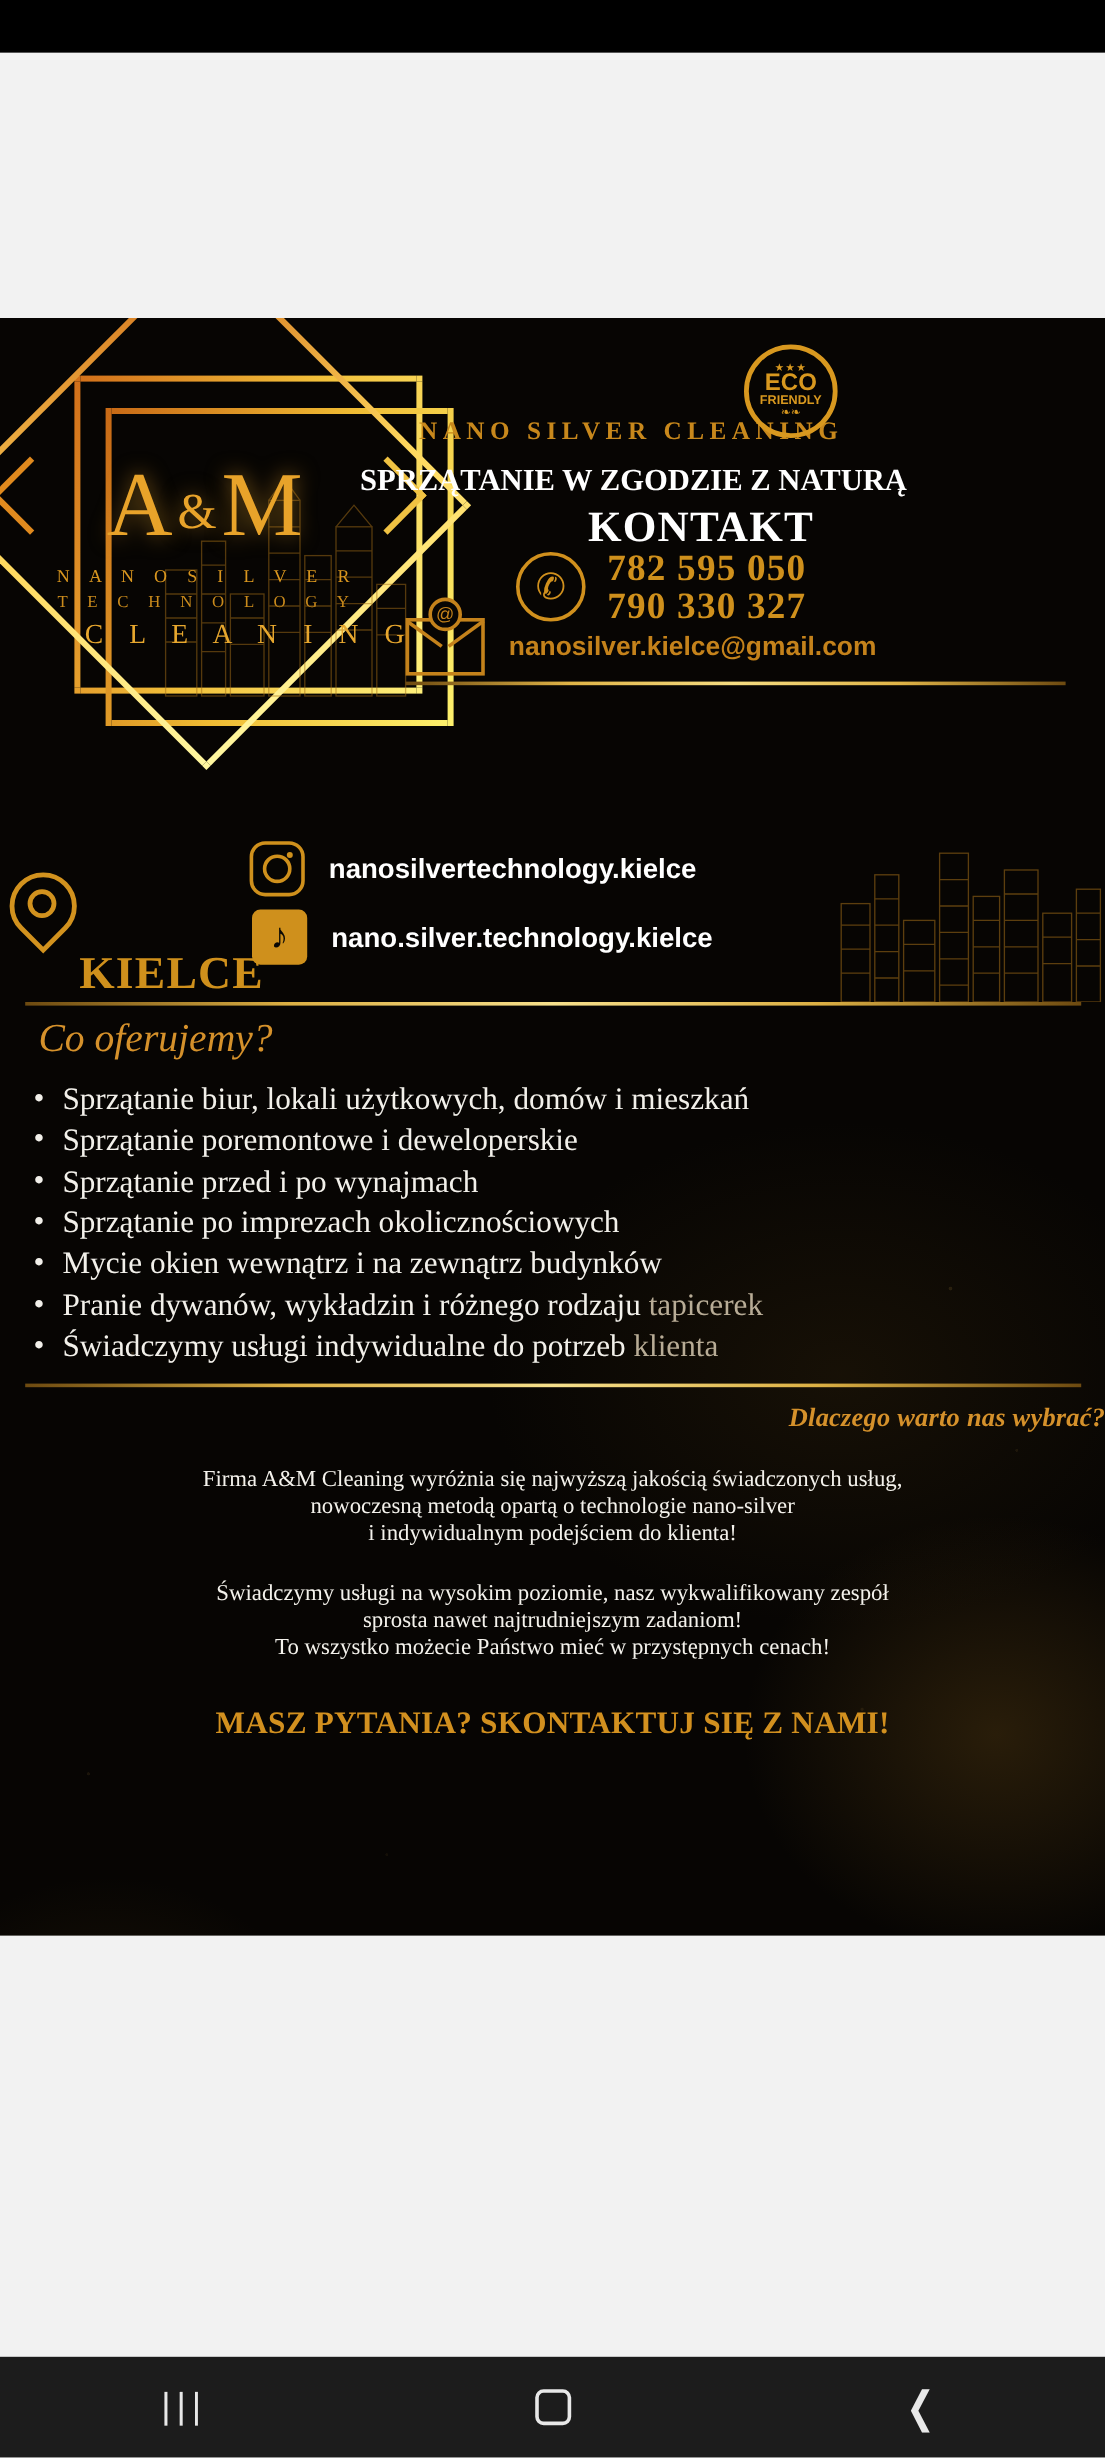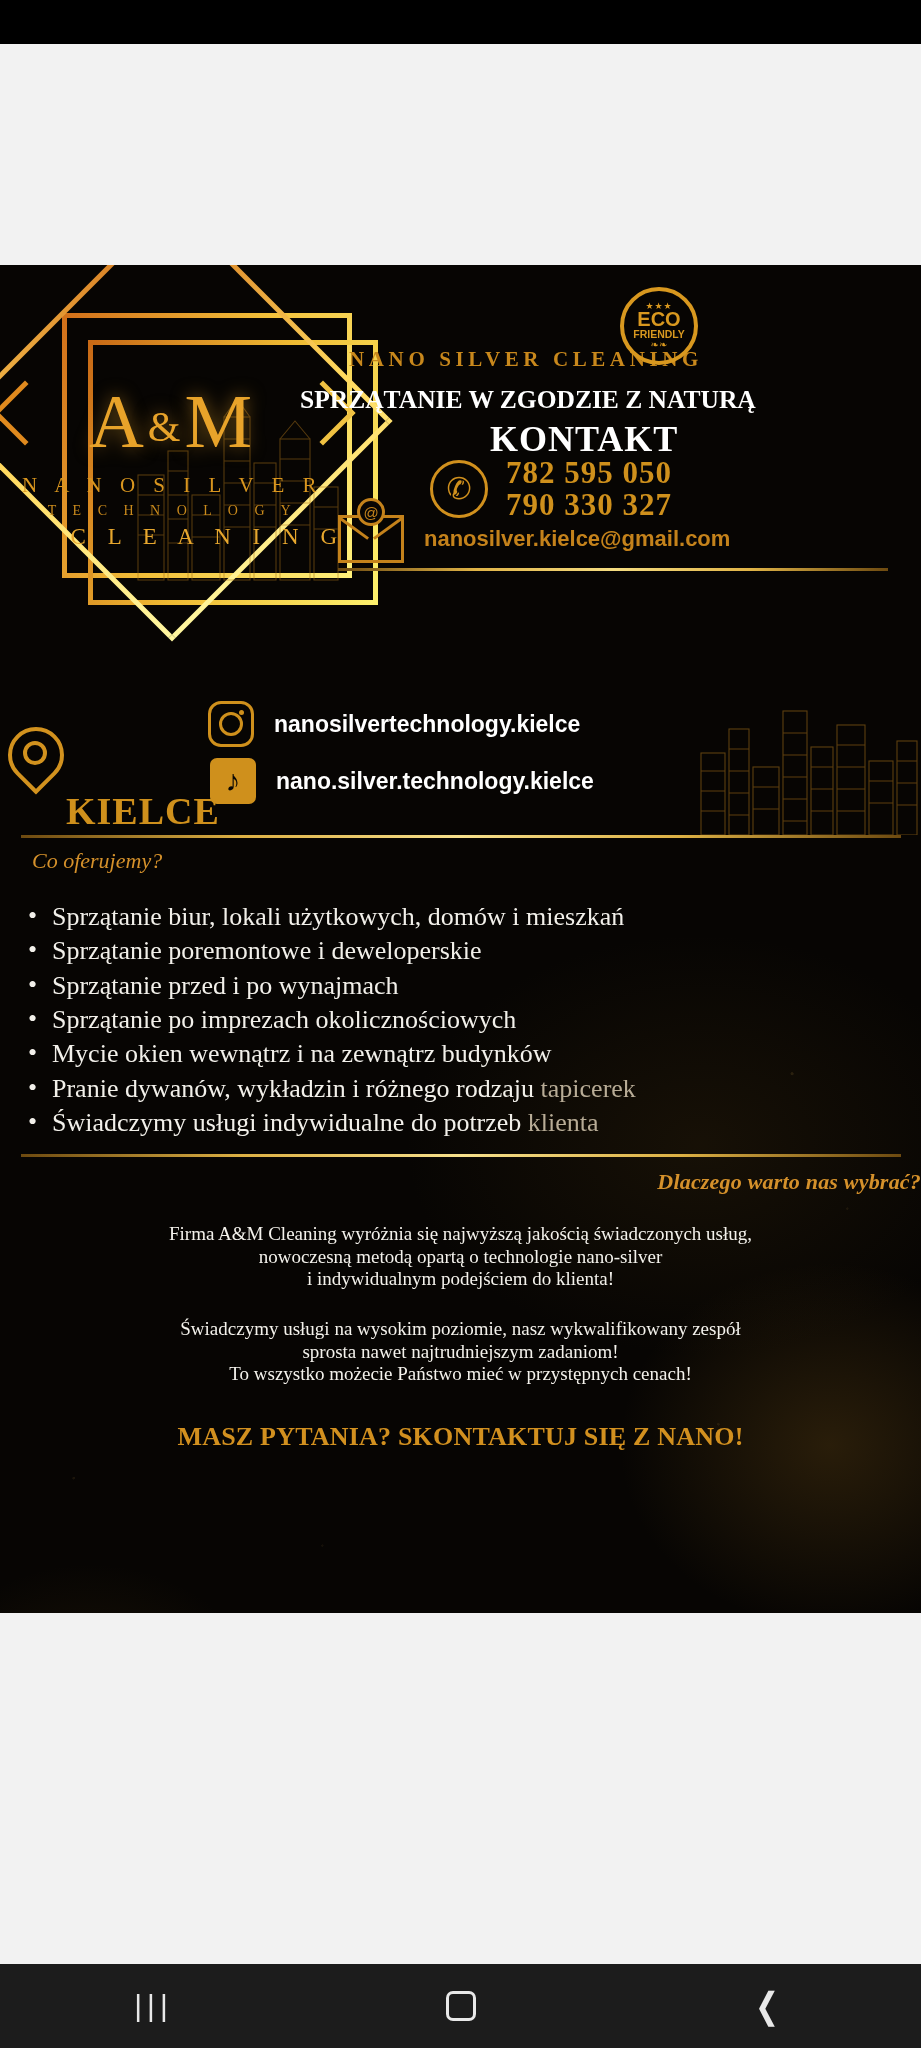--- a/index.html
+++ b/index.html
@@ -77,21 +77,21 @@
     transform:rotate(45deg);
   }
 
   .logo-block { position:absolute; left:0; top:118px; width:345px; text-align:center; }
   .logo-am {
     font-family:"Liberation Serif", serif; font-size:76px; color:#e8a32a;
     letter-spacing:4px; line-height:1;
     text-shadow:0 0 18px rgba(230,163,42,.55);
   }
   .logo-am .amp { font-size:42px; vertical-align:6px; }
-  .logo-sub { font-size:21px; color:#d9961f; letter-spacing:6.5px; margin-top:14px; }
+  .logo-sub { font-size:15px; color:#d9961f; letter-spacing:6.5px; margin-top:14px; }
   .logo-sub2 { font-size:14px; color:#c98a1c; letter-spacing:6.5px; margin-top:5px; }
   .logo-sub3 { font-size:23px; color:#e7a72e; letter-spacing:8px; margin-top:5px;text-align:right; }
 
   
   .h-tech {
     position:absolute; left:410px; top:40px; width:330px; text-align:center;
     font-weight:bold; font-size:25px; letter-spacing:.5px; color:#fff;
   }
   .h-nano {
     position:absolute; left:316px; top:82px; width:420px; text-align:center;
@@ -177,21 +177,21 @@
   
   .skyline { position:absolute; right:0; top:0; width:230px; height:140px; opacity:.55; }
 
   
   .div-bar { width:880px; margin:0 auto; height:3px;
     background:linear-gradient(90deg,#6d4a10,#dcb044,#f6e08c,#dcb044,#6d4a10); }
 
   
   #offers { padding:0 0 6px 0; position:relative; }
   .offers-title {
-    font-style:italic; font-size:22px; color:#d5912b; margin:10px 0 26px 32px;
+    font-style:italic; font-size:33px; color:#d5912b; margin:10px 0 14px 32px;
     font-family:"Liberation Serif",serif;
   }
   .offers-list { list-style:none; margin:0 0 8px 18px; }
   .offers-list li {
     font-size:26px; line-height:1.32; color:#f2f0ea; position:relative; padding-left:34px;
     white-space:nowrap;
   }
   .offers-list li::before {
     content:"•"; position:absolute; left:10px; top:-1px; color:#f2f0ea; font-size:26px;
   }
@@ -341,21 +341,21 @@
   <div class="div-bar"></div>
 
   <div id="why">
     <div class="why-title">Dlaczego warto nas wybrać?</div>
     <div class="para" style="white-space:pre-line">Firma A&amp;M Cleaning wyróżnia się najwyższą jakością świadczonych usług,
 nowoczesną metodą opartą o technologie nano-silver
 i indywidualnym podejściem do klienta!</div>
     <div class="para" style="white-space:pre-line">Świadczymy usługi na wysokim poziomie, nasz wykwalifikowany zespół
 sprosta nawet najtrudniejszym zadaniom!
 To wszystko możecie Państwo mieć w przystępnych cenach!</div>
-    <div class="cta">MASZ PYTANIA? SKONTAKTUJ SIĘ Z NANO!</div>
+    <div class="cta">MASZ PYTANIA? SKONTAKTUJ SIĘ Z NAMI!</div>
   </div>
 </div>
 
 <div id="page-blank-bottom"></div>
 
 <div id="nav-bar">
   <div class="nav-btn">
     <span class="nav-recents">|||</span>
   </div>
   <div class="nav-btn">

